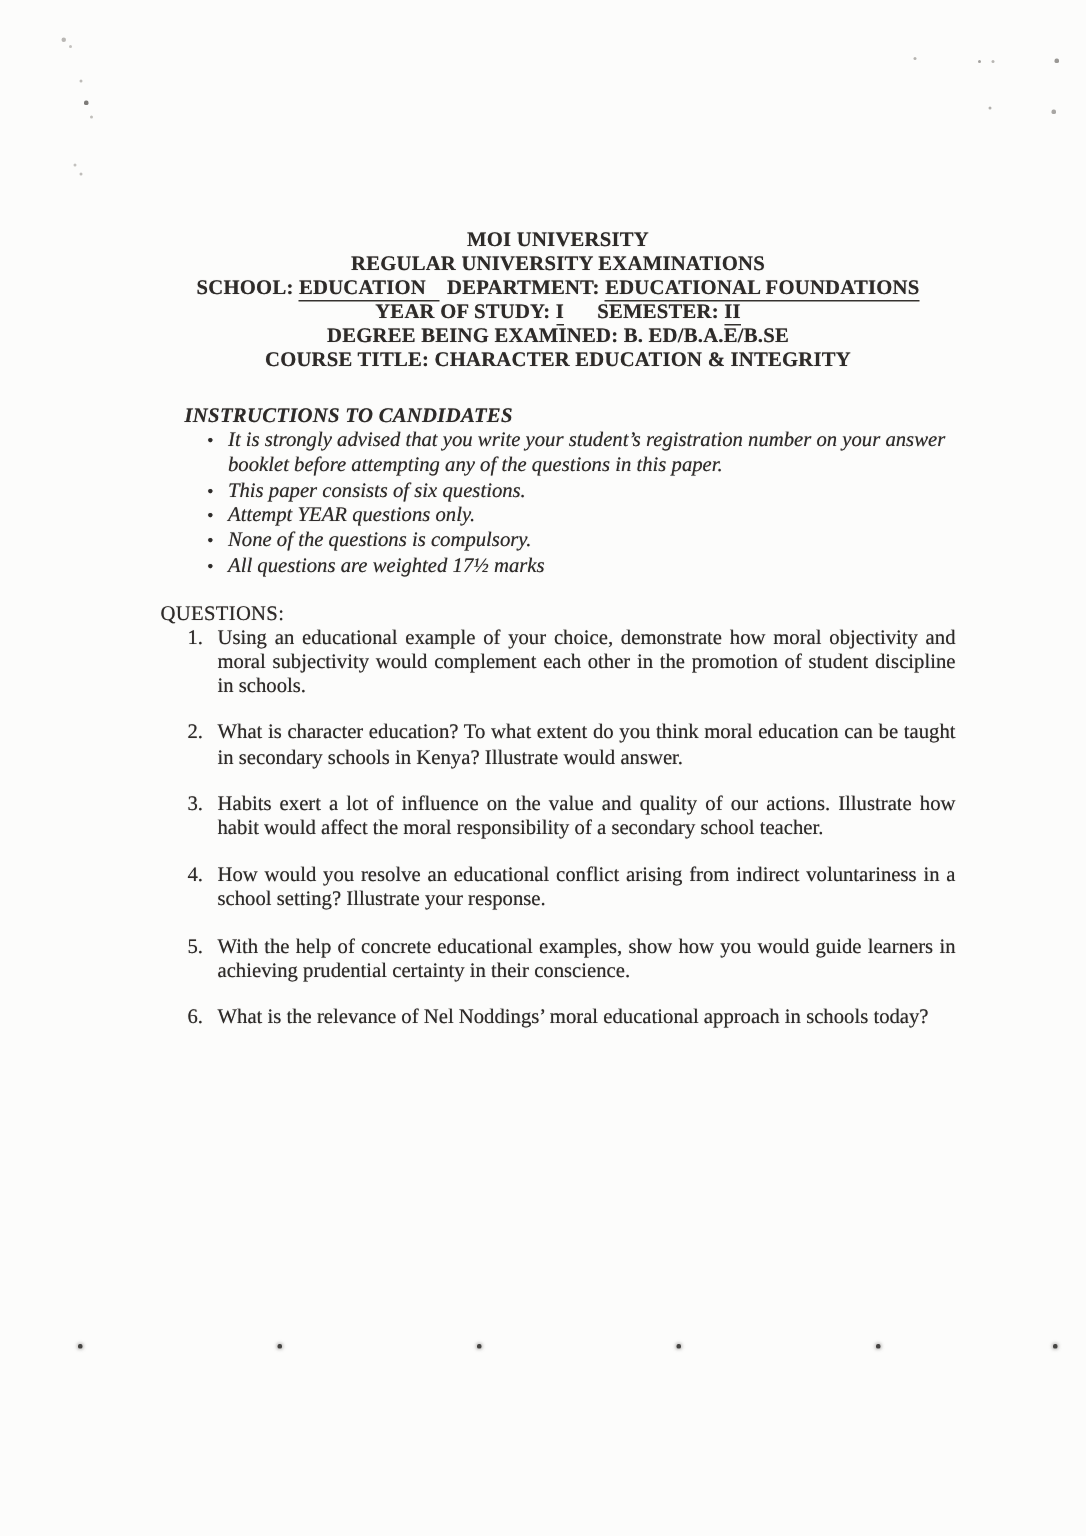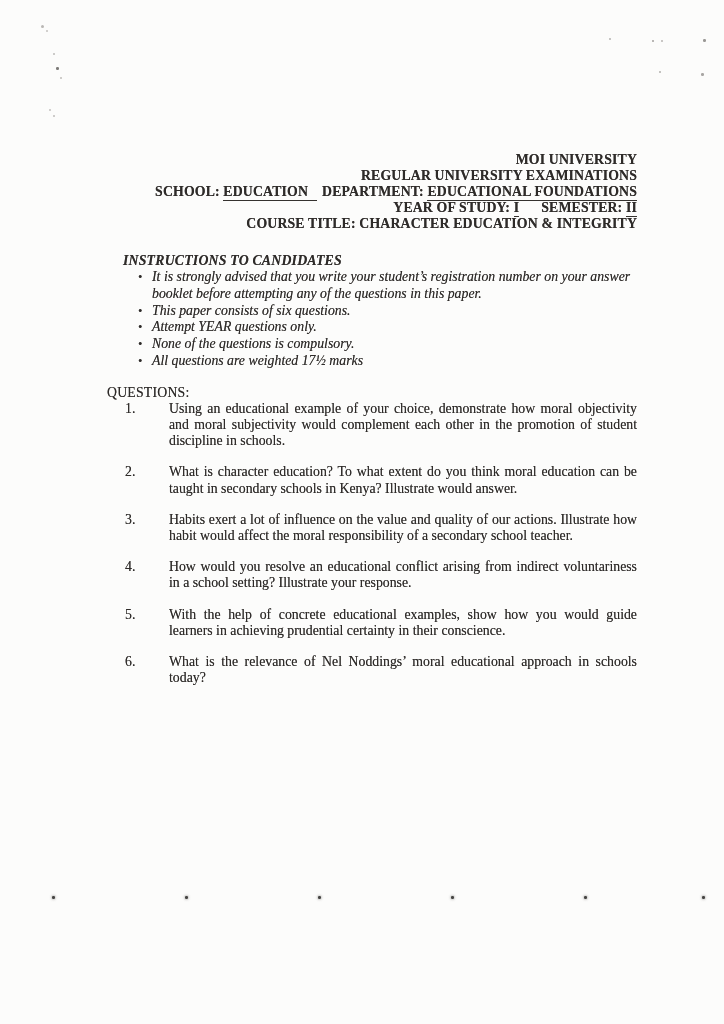--- a/index.html
+++ b/index.html
@@ -28,21 +28,21 @@
     text-shadow: 0 0 0.5px rgba(46,43,41,0.65);
   }
   
   .exam-header {
     text-align: center;
     font-weight: bold;
     line-height: 16px;
     letter-spacing: 0.15px;
     white-space: nowrap;
   }
-  .hline { height: 16px; text-align: right; }
+  .hline { height: 16px; }
   .u {
     border-bottom: 1.5px solid #35322f;
     padding-bottom: 0.5px;
   }
   .u-trail { padding-right: 9px; }
   .gap-lg { display: inline-block; width: 30px; }
   .gap-md { display: inline-block; width: 22px; }
   .gap-sm { display: inline-block; width: 5px; }
   
   .instructions {
@@ -83,21 +83,20 @@
   .q-item:first-child { margin-top: 0; }
   .qnum {
     flex: 0 0 20px;
     width: 20px;
     margin-left: 18px;
     text-align: left;
   }
   .qtxt {
     width: 492px;
     text-align: justify;
-    margin-left: 24px;
   }
   
   .speck, .dot {
     position: absolute;
     border-radius: 50%;
   }
   .dot {
     width: 2.5px;
     height: 2.5px;
     background: #454442;
@@ -109,20 +108,21 @@
 
 <div class="page">
 
   <div class="content">
 
     <div class="exam-header">
       <div class="hline">MOI UNIVERSITY</div>
       <div class="hline">REGULAR UNIVERSITY EXAMINATIONS</div>
       <div class="hline"><span>SCHOOL:</span> <span class="u u-trail">EDUCATION</span><span class="gap-sm"></span><span>DEPARTMENT:</span> <span class="u">EDUCATIONAL FOUNDATIONS</span></div>
       <div class="hline"><span>YEAR OF STUDY:</span> <span class="u">I</span><span class="gap-md"></span><span>SEMESTER:</span> <span class="u">II</span></div>
+      <div class="hline">DEGREE BEING EXAMINED: B. ED/B.A.E/B.SE</div>
       <div class="hline">COURSE TITLE: CHARACTER EDUCATION &amp; INTEGRITY</div>
     </div>
 
     <div class="instructions">
       <div class="inst-heading">INSTRUCTIONS TO CANDIDATES</div>
       <div class="inst-list">
         <div class="inst-item">
           <span class="blt">•</span>
           <span class="btxt">It is strongly advised that you write your student’s registration number on your answer booklet before attempting any of the questions in this paper.</span>
         </div>

